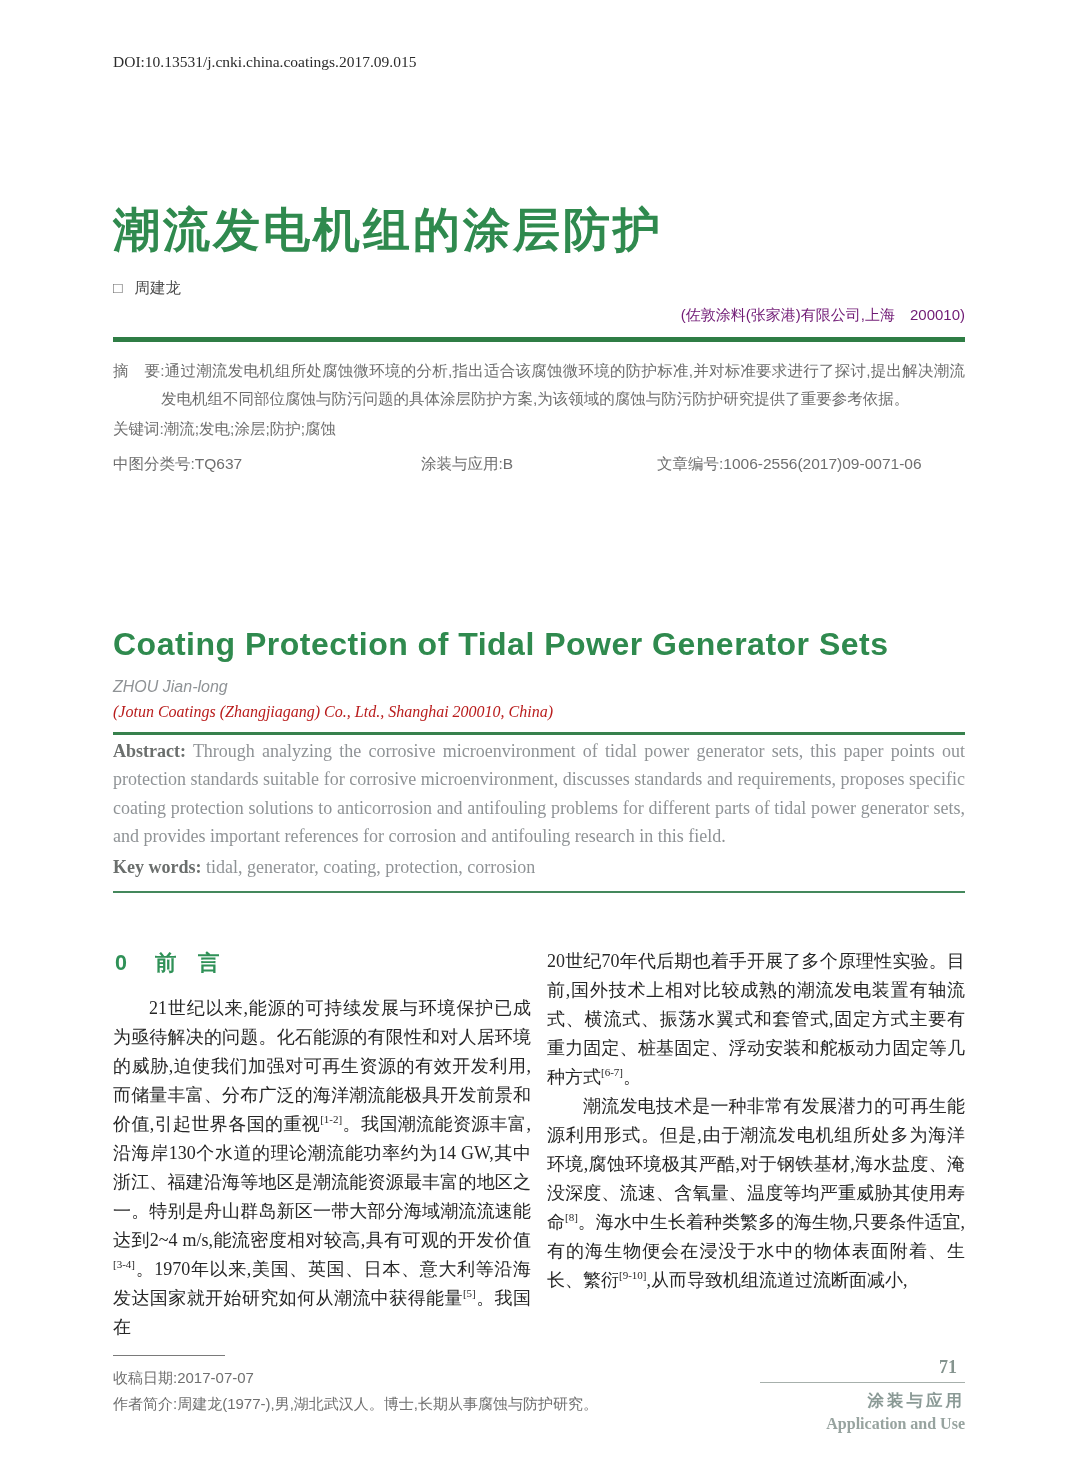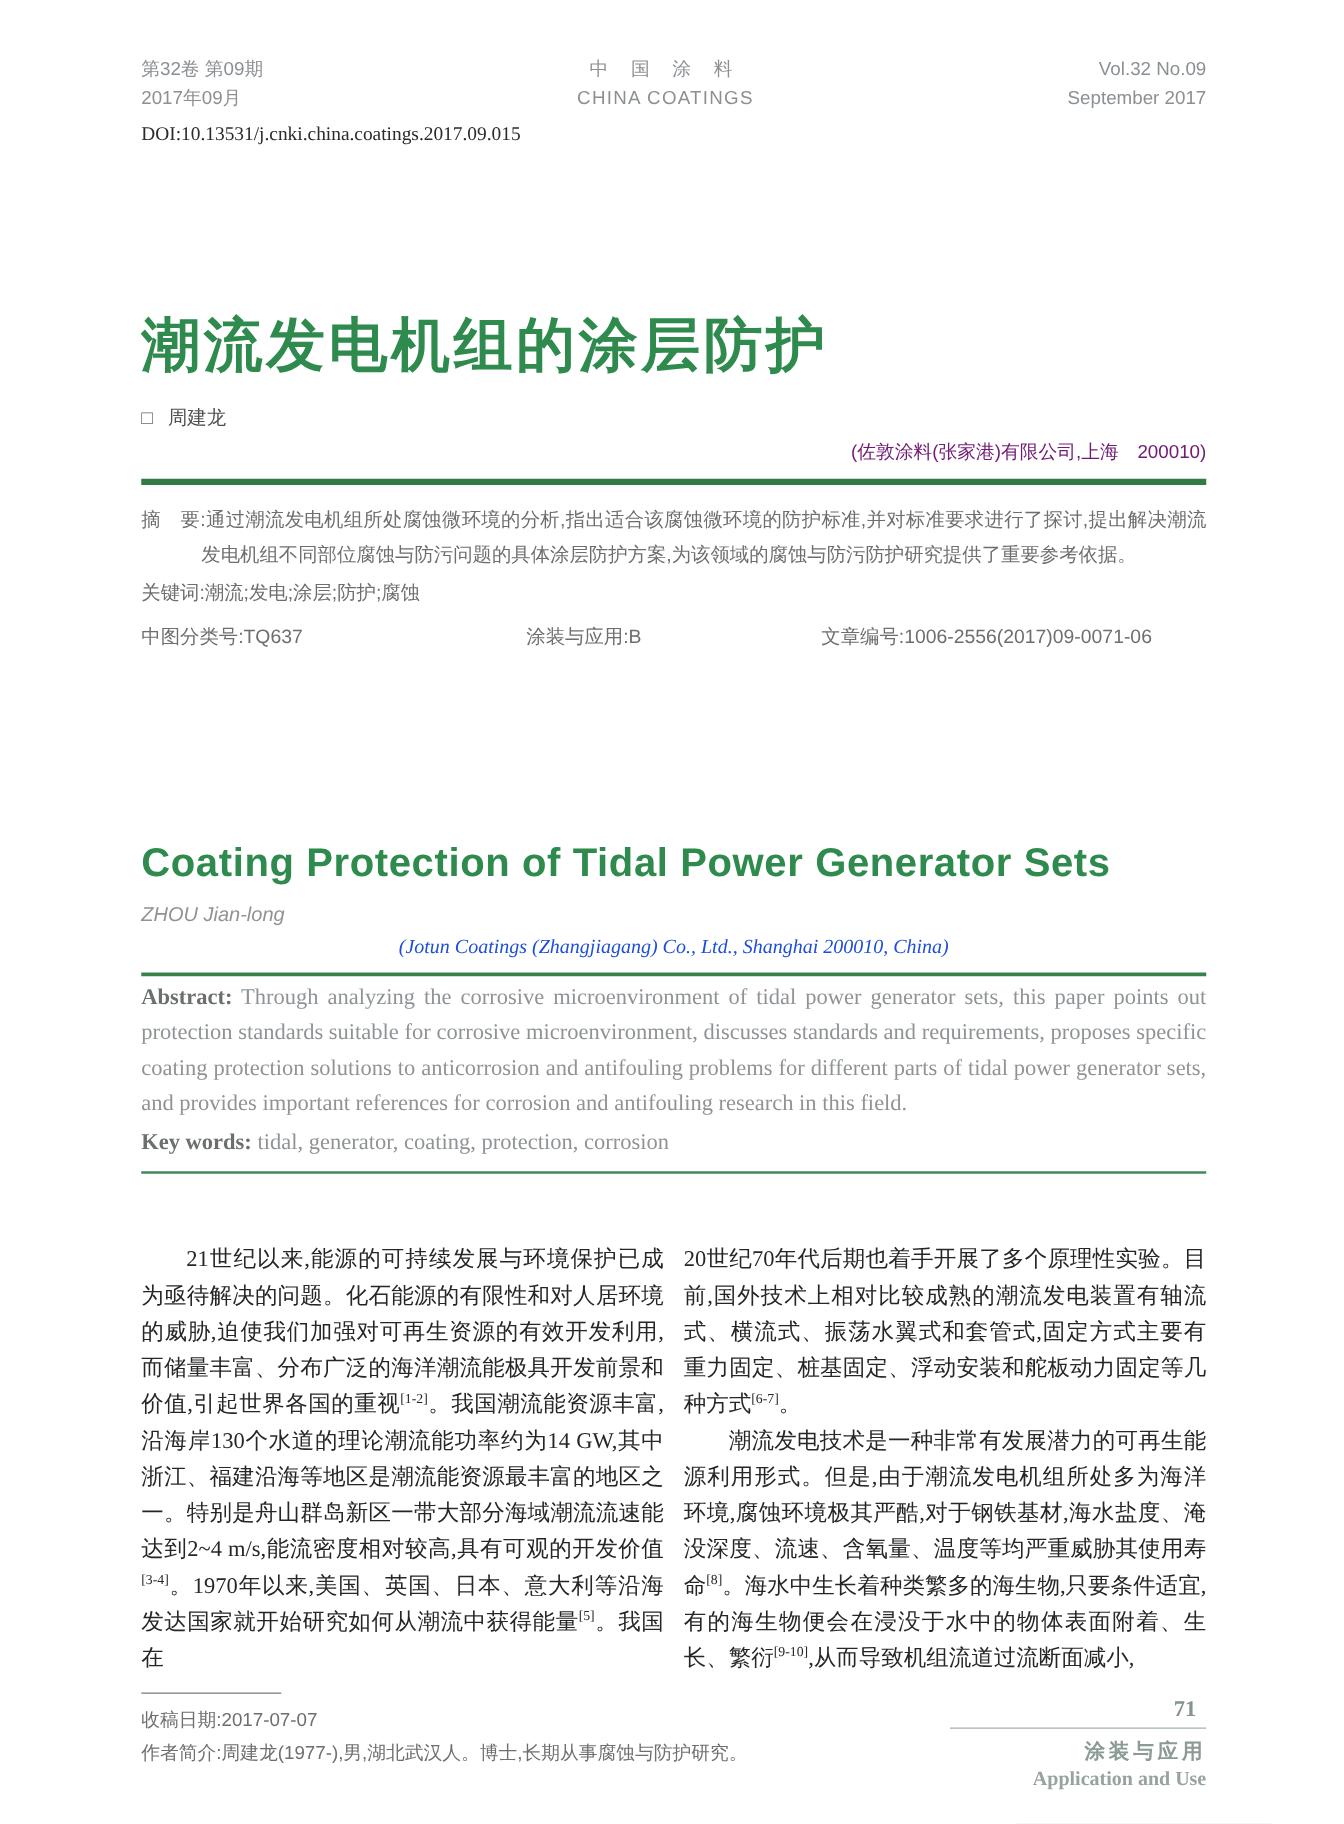--- a/index.html
+++ b/index.html
@@ -33,21 +33,21 @@
   .abs-cn { margin-top: 15px; color: #6e6e6e; font-size: 15.5px; line-height: 27.5px; }
   .abs-cn .abs-p { padding-left: 48px; text-indent: -48px; text-align: justify; }
   .kw-row { margin-top: 3px; }
   .clc-row { position: relative; margin-top: 7px; height: 26px; }
   .clc-row .c2 { position: absolute; left: 308px; }
   .clc-row .c3 { position: absolute; left: 544px; }
 
   
   .en-title { margin-top: 150px; font-size: 32px; font-weight: 700; color: #2f8a4e; letter-spacing: 0.5px; }
   .en-author { margin-top: 15px; font-size: 16px; color: #8f9396; font-style: italic; }
-  .en-affil { margin-top: 7px; font-family: "Liberation Serif", serif; font-style: italic; font-size: 16px; color: #1d4ed8; text-align: center; }
+  .en-affil { margin-top: 7px; font-family: "Liberation Serif", serif; font-style: italic; font-size: 16px; color: #b91c1c; }
   .green-line { margin-top: 11px; height: 3px; background: #37814d; }
   .green-line.thin { height: 2px; background: #44885c; }
   .abs-en { margin-top: 2px; font-family: "Liberation Serif", serif; font-size: 18px; line-height: 28.5px; color: #8f9396; text-align: justify; }
   .abs-en .lbl { font-weight: 700; color: #6b6f6d; }
   .kw-en { margin-top: 2px; }
   .abs-en + .green-line.thin { margin-top: 10px; }
 
   
   .columns { display: flex; gap: 16px; margin-top: 54px; color: #262626; }
   .col { width: calc(50% - 8px); font-family: "Liberation Serif", serif; font-size: 18px; line-height: 29px; text-align: justify; }
@@ -66,34 +66,20 @@
   .pf-line { border-top: 1px solid #a7b0ac; margin-top: 4px; }
   .pf-cn { margin-top: 7px; font-size: 16.5px; font-weight: 700; letter-spacing: 3px; }
   .pf-en { margin-top: 3px; font-family: "Liberation Serif", serif; font-size: 16px; font-weight: 700; color: #97a39f; }
 </style>
 </head>
 <body>
 
 <div class="page">
   <div class="content">
 
-    <div class="jheader">
-      <div class="left">
-        <div>第32卷 第09期</div>
-        <div>2017年09月</div>
-      </div>
-      <div class="center">
-        <div class="jname-cn">中 国 涂 料</div>
-        <div class="jname-en">CHINA COATINGS</div>
-      </div>
-      <div class="right">
-        <div>Vol.32 No.09</div>
-        <div>September 2017</div>
-      </div>
-    </div>
     <div class="doi">DOI:10.13531/j.cnki.china.coatings.2017.09.015</div>
 
     <h1 class="cn-title">潮流发电机组的涂层防护</h1>
     <div class="author-row">
       <span class="marker">□</span><span>周建龙</span>
     </div>
     <div class="affil-cn">(佐敦涂料(张家港)有限公司,上海　200010)</div>
     <div class="green-bar"></div>
 
     <div class="abs-cn">
@@ -112,20 +98,23 @@
     <div class="green-line"></div>
 
     <div class="abs-en">
       <p><span class="lbl">Abstract:</span><span> Through analyzing the corrosive microenvironment of tidal power generator sets, this paper points out protection standards suitable for corrosive microenvironment, discusses standards and requirements, proposes specific coating protection solutions to anticorrosion and antifouling problems for different parts of tidal power generator sets, and provides important references for corrosion and antifouling research in this field.</span></p>
       <div class="kw-en"><span class="lbl">Key words:</span><span> tidal, generator, coating, protection, corrosion</span></div>
     </div>
     <div class="green-line thin"></div>
 
     <div class="columns">
       <div class="col">
+        <div class="sec-heading">
+          <span class="num">0</span><span>前　言</span>
+        </div>
         <p class="indent">21世纪以来,能源的可持续发展与环境保护已成为亟待解决的问题。化石能源的有限性和对人居环境的威胁,迫使我们加强对可再生资源的有效开发利用,而储量丰富、分布广泛的海洋潮流能极具开发前景和价值,引起世界各国的重视<sup>[1-2]</sup>。我国潮流能资源丰富,沿海岸130个水道的理论潮流能功率约为14 GW,其中浙江、福建沿海等地区是潮流能资源最丰富的地区之一。特别是舟山群岛新区一带大部分海域潮流流速能达到2~4 m/s,能流密度相对较高,具有可观的开发价值<sup>[3-4]</sup>。1970年以来,美国、英国、日本、意大利等沿海发达国家就开始研究如何从潮流中获得能量<sup>[5]</sup>。我国在</p>
       </div>
       <div class="col">
         <p>20世纪70年代后期也着手开展了多个原理性实验。目前,国外技术上相对比较成熟的潮流发电装置有轴流式、横流式、振荡水翼式和套管式,固定方式主要有重力固定、桩基固定、浮动安装和舵板动力固定等几种方式<sup>[6-7]</sup>。</p>
         <p class="indent">潮流发电技术是一种非常有发展潜力的可再生能源利用形式。但是,由于潮流发电机组所处多为海洋环境,腐蚀环境极其严酷,对于钢铁基材,海水盐度、淹没深度、流速、含氧量、温度等均严重威胁其使用寿命<sup>[8]</sup>。海水中生长着种类繁多的海生物,只要条件适宜,有的海生物便会在浸没于水中的物体表面附着、生长、繁衍<sup>[9-10]</sup>,从而导致机组流道过流断面减小,</p>
       </div>
     </div>
 
     <div class="footnotes">
       <div class="fn-divider"></div>

